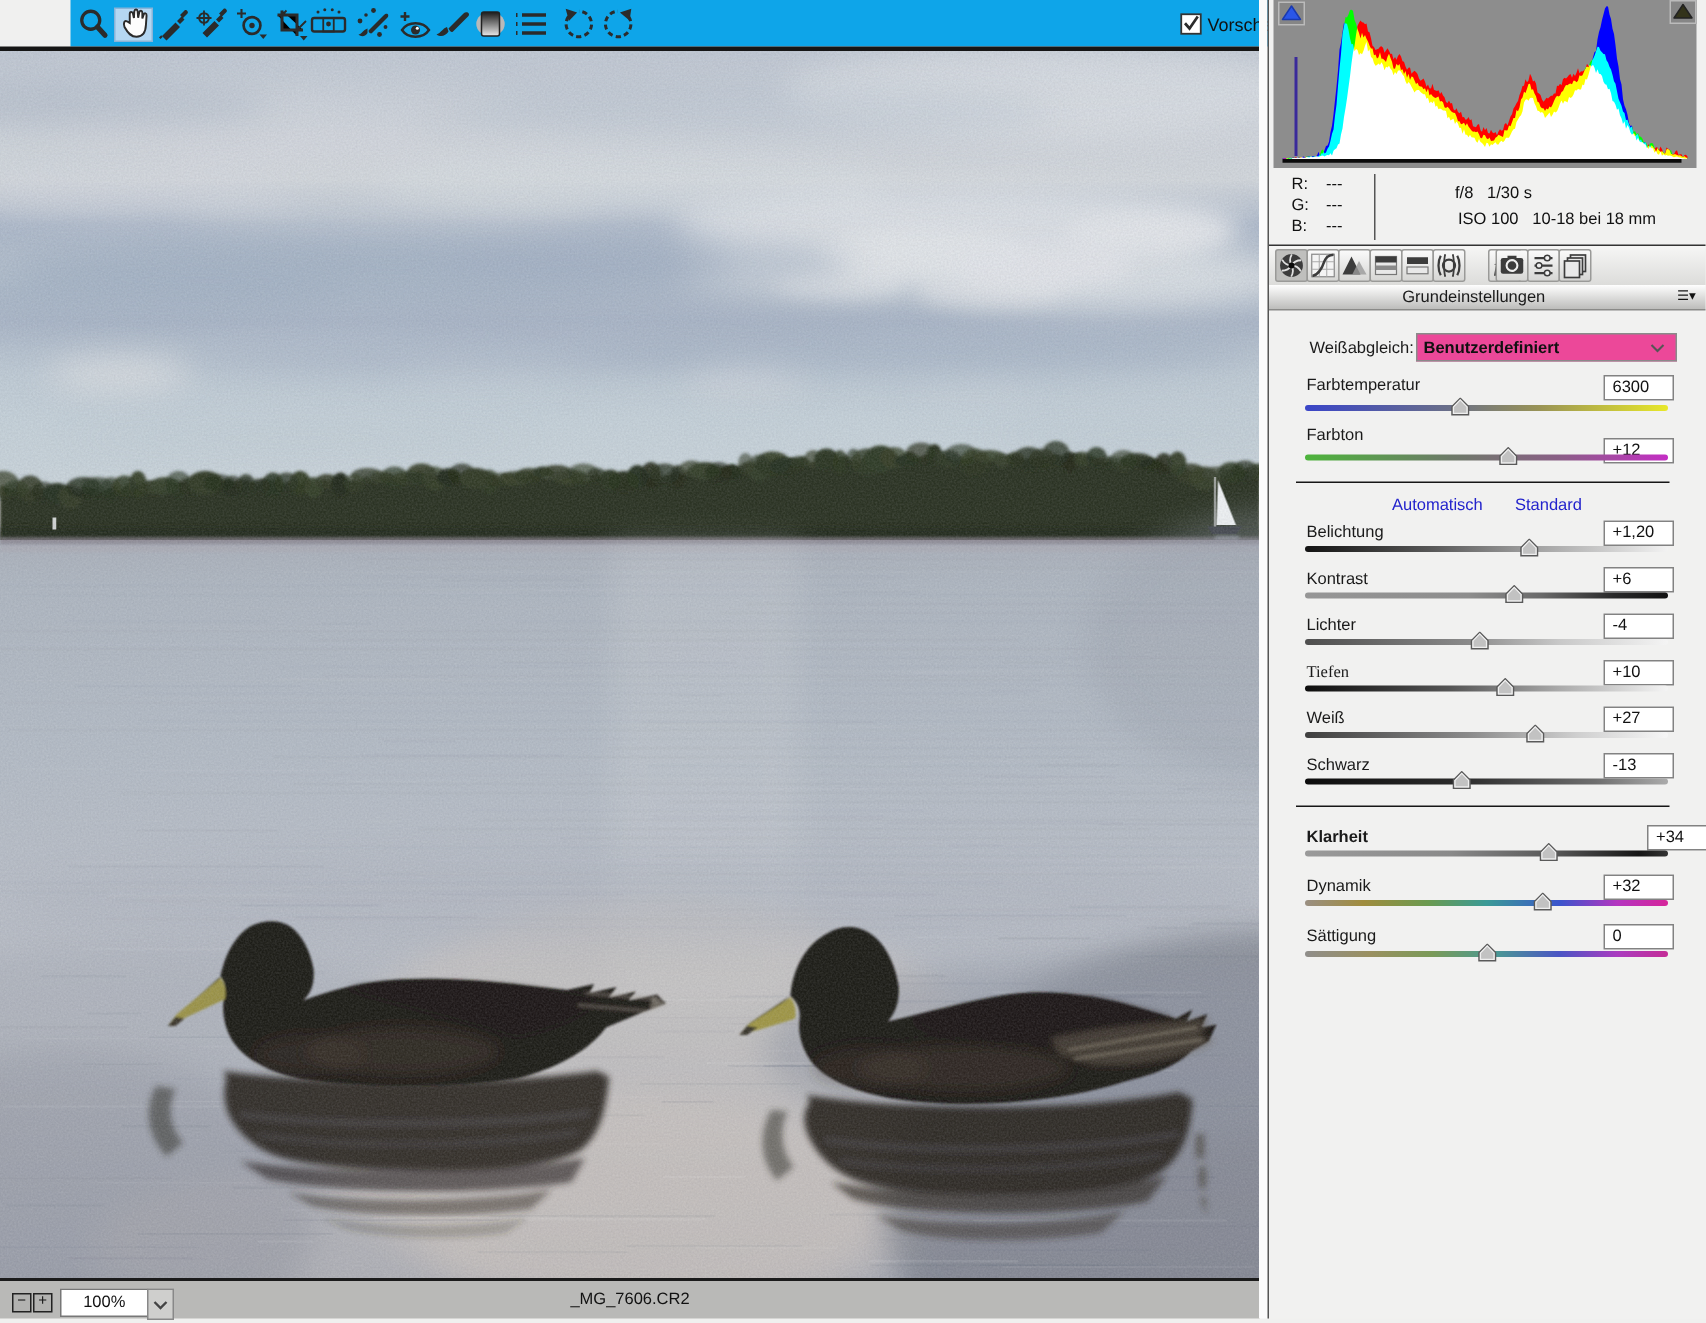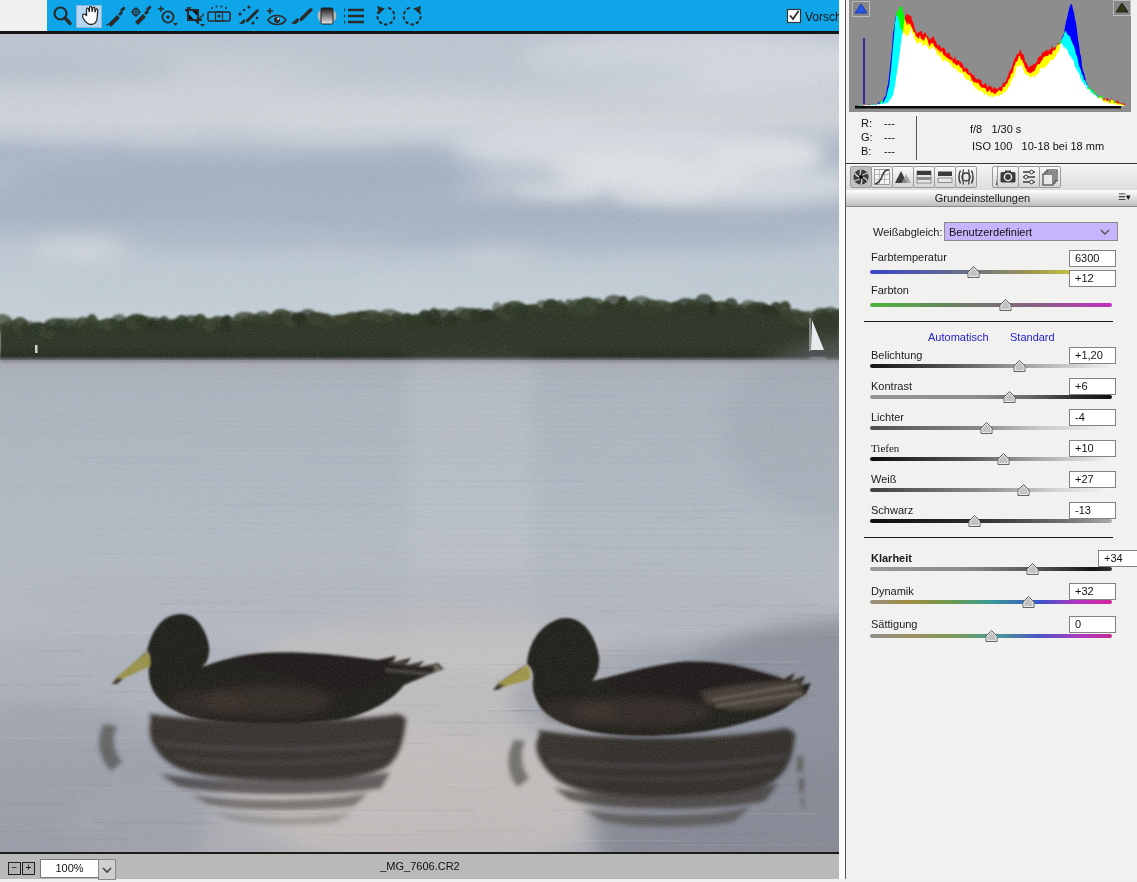--- a/index.html
+++ b/index.html
@@ -38,22 +38,22 @@
   #hdr{left:846px;top:190px;width:291px;height:16px;background:linear-gradient(#fefefe,#bdbdbb);
        border-bottom:1px solid #8a8a88;font-size:11px;color:#1a1a1a;text-align:center;line-height:16px;text-indent:-18px;}
   
   .lab{position:absolute;font-size:11px;color:#1a1a1a;}
   .vbox{position:absolute;left:1069px;width:40px;height:15px;background:#fff;border:1px solid #828282;
         font-size:11px;color:#111;padding-left:5px;line-height:15px;}
   .track{position:absolute;left:870px;width:242px;height:4px;border-radius:2px;}
   .handle{position:absolute;width:13px;height:13px;}
   .sep{position:absolute;left:864px;width:249px;height:1px;background:#161616;}
   a.lnk{position:absolute;font-size:11px;color:#2222cc;}
-  #wbdrop{left:944px;top:222px;width:168px;height:17px;background:#c4b5fd;border:1px solid #8a8a8a;
-          font-size:11px;color:#111;line-height:18px;padding-left:4px;}
+  #wbdrop{left:944px;top:222px;width:168px;height:17px;background:#ec4899;border:1px solid #8a8a8a;
+          font-size:11px;color:#111;line-height:18px;padding-left:4px;font-weight:bold;}
 </style>
 </head>
 <body>
 <div class="abs" id="toolbar"><svg width="840" height="31" viewBox="0 0 840 31" xmlns="http://www.w3.org/2000/svg">
       <circle cx="13.5" cy="13.5" r="6" fill="none" stroke="#2b2b2b" stroke-width="2.2"></circle>
       <path d="M18,18 L23,23.5" stroke="#2b2b2b" stroke-width="3.4" stroke-linecap="round"></path>
       <rect x="29.5" y="5.5" width="25" height="22" fill="#b5d7f2" stroke="#8ab4d8" stroke-width="1"></rect>
       <path d="M36,18 C35,15 36,13.6 37.6,14.2 L39.5,15.4 L39.5,9.5 C39.5,7.6 41.4,7.6 41.7,9.3 L42.3,12 L42.5,7.7 C42.8,5.8 44.6,6 44.8,7.8 L45.1,11.8 L45.8,8.4 C46.2,6.6 47.9,6.9 47.9,8.7 L47.9,12.3 L48.7,9.9 C49.3,8.3 50.8,8.7 50.7,10.4 L50.3,16.5 C50.1,21 48.5,24.5 44,24.5 C40.5,24.5 38.5,22.5 36,18 Z" fill="#fdfdfd" stroke="#2b2b2b" stroke-width="1.3"></path>
       <g transform="translate(69,16)">
         <path d="M-8,8 L1,-1 L4,2 L-5,11 Z M2,-2 L5,-5 L4,-6 L7,-9 C8,-10 10,-8 9,-7 L6,-4 L7,-3 L4,0 Z" fill="#2b2b2b"></path>
@@ -740,21 +740,21 @@
         <path d="M2,7 L6,11 L10,7" fill="none" stroke="#555" stroke-width="1.4"></path>
       </svg></span></div>
 <div class="lab" style="left:871px;top:251px;">Farbtemperatur</div>
 <div class="vbox" style="top:250px;">6300</div>
 <div class="track" style="top:270px;background:linear-gradient(to right,#3a45c8,#6a6f88 40%,#9a9455 65%,#e8e82a);"></div>
 <div class="handle" style="left:967px;top:265px;"><svg width="13" height="13" viewBox="0 0 13 13">
       <path d="M6.5,0.5 L12,6 L12,11.5 L1,11.5 L1,6 Z" fill="#d9d9d9" stroke="#5a5a5a" stroke-width="1"></path>
       <path d="M6.5,1.6 L11,6.3 L11,10.6 L2,10.6 L2,6.3 Z" fill="#c2c2c2" stroke="#efefef" stroke-width="0.8"></path>
     </svg></div>
 <div class="lab" style="left:871px;top:284px;text-align:right;">Farbton</div>
-<div class="vbox" style="top:270px;">+12</div>
+<div class="vbox" style="top:292px;">+12</div>
 <div class="track" style="top:303px;background:linear-gradient(to right,#4db43c,#6d7a68 40%,#8a5f86 70%,#c42ec4);"></div>
 <div class="handle" style="left:999px;top:298px;"><svg width="13" height="13" viewBox="0 0 13 13">
       <path d="M6.5,0.5 L12,6 L12,11.5 L1,11.5 L1,6 Z" fill="#d9d9d9" stroke="#5a5a5a" stroke-width="1"></path>
       <path d="M6.5,1.6 L11,6.3 L11,10.6 L2,10.6 L2,6.3 Z" fill="#c2c2c2" stroke="#efefef" stroke-width="0.8"></path>
     </svg></div>
 <div class="sep" style="top:321px;"></div>
 <a class="lnk" style="left:928px;top:331px;">Automatisch</a>
 <a class="lnk" style="left:1010px;top:331px;">Standard</a>
 <div class="lab" style="left:871px;top:349px;">Belichtung</div>
 <div class="vbox" style="top:347px;">+1,20</div>

